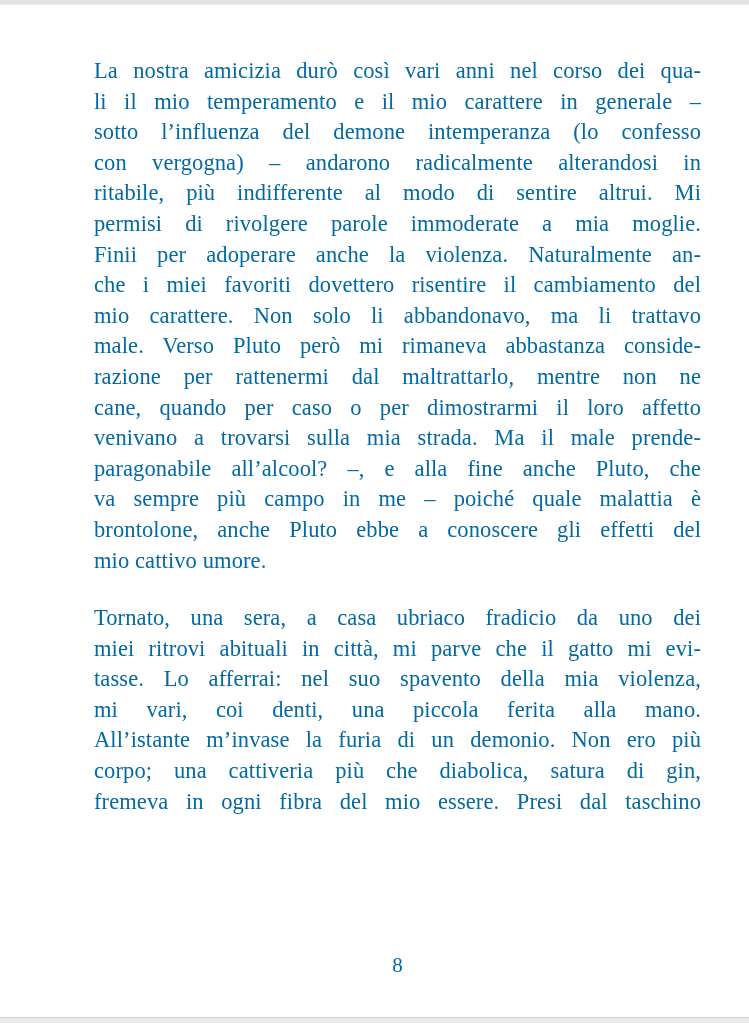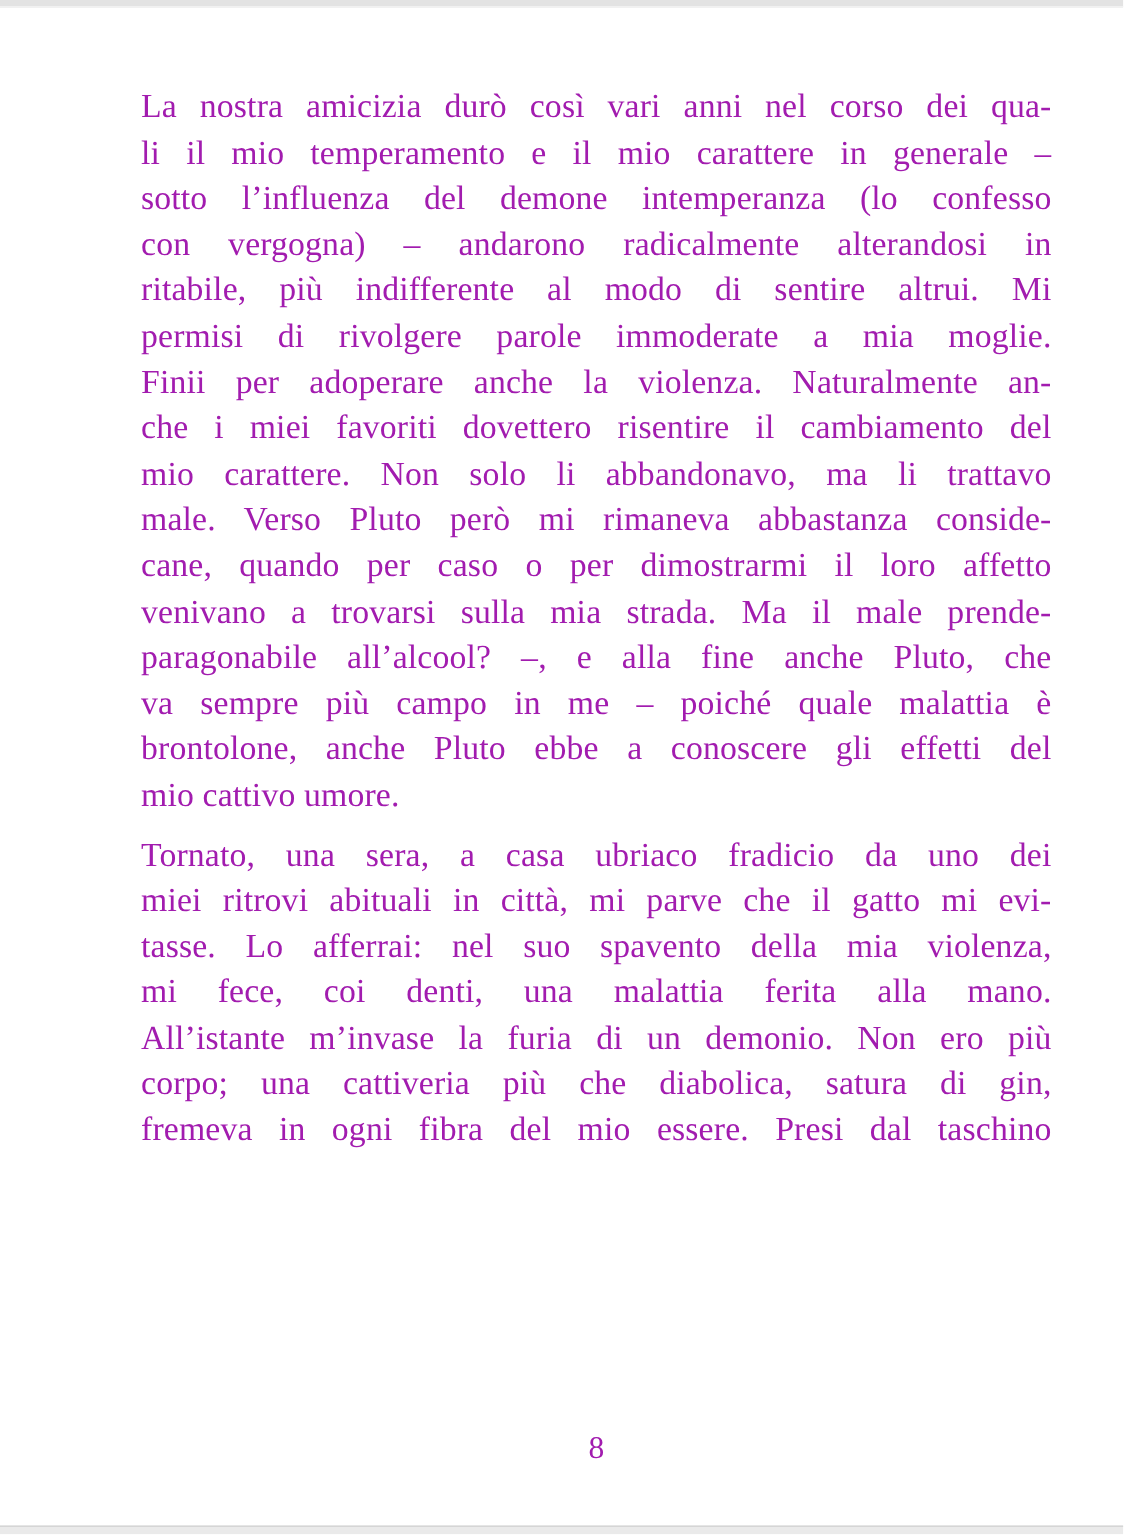--- a/index.html
+++ b/index.html
@@ -7,21 +7,21 @@
     padding: 0;
     background: #ffffff;
   }
   .page {
     position: relative;
     width: 749px;
     height: 1023px;
     background: #ffffff;
     overflow: hidden;
     font-family: "Liberation Serif", "DejaVu Serif", serif;
-    color: #a21caf;
+    color: #0369a1;
   }
   .edge-top {
     position: absolute;
     top: 0; left: 0; right: 0;
     height: 4px;
     background: #e3e3e3;
     border-bottom: 1px solid #f1f1f1;
   }
   .edge-bottom {
     position: absolute;
@@ -35,21 +35,21 @@
     left: 94px;
     top: 56px;
     width: 607px;
     font-size: 22.5px;
   }
   .para {
     margin: 0;
     padding: 0;
   }
   .para + .para {
-    margin-top: 9px;
+    margin-top: 27px;
   }
   .line {
     height: 30.6px;
     line-height: 30.6px;
     text-align: justify;
     text-align-last: justify;
     -moz-text-align-last: justify;
     overflow: hidden;
     letter-spacing: 0.1px;
   }
@@ -80,33 +80,34 @@
       <div class="line">La nostra amicizia durò così vari anni nel corso dei qua-</div>
       <div class="line">li il mio temperamento e il mio carattere in generale –</div>
       <div class="line">sotto l’influenza del demone intemperanza (lo confesso</div>
       <div class="line">con vergogna) – andarono radicalmente alterandosi in</div>
       <div class="line">ritabile, più indifferente al modo di sentire altrui. Mi</div>
       <div class="line">permisi di rivolgere parole immoderate a mia moglie.</div>
       <div class="line">Finii per adoperare anche la violenza. Naturalmente an-</div>
       <div class="line">che i miei favoriti dovettero risentire il cambiamento del</div>
       <div class="line">mio carattere. Non solo li abbandonavo, ma li trattavo</div>
       <div class="line">male. Verso Pluto però mi rimaneva abbastanza conside-</div>
+      <div class="line">razione per rattenermi dal maltrattarlo, mentre non ne</div>
       <div class="line">cane, quando per caso o per dimostrarmi il loro affetto</div>
       <div class="line">venivano a trovarsi sulla mia strada. Ma il male prende-</div>
       <div class="line">paragonabile all’alcool? –, e alla fine anche Pluto, che</div>
       <div class="line">va sempre più campo in me – poiché quale malattia è</div>
       <div class="line">brontolone, anche Pluto ebbe a conoscere gli effetti del</div>
       <div class="line para-end">mio cattivo umore.</div>
     </div>
 
     <div class="para">
       <div class="line">Tornato, una sera, a casa ubriaco fradicio da uno dei</div>
       <div class="line">miei ritrovi abituali in città, mi parve che il gatto mi evi-</div>
       <div class="line">tasse. Lo afferrai: nel suo spavento della mia violenza,</div>
-      <div class="line">mi fece, coi denti, una malattia ferita alla mano.</div>
+      <div class="line">mi vari, coi denti, una piccola ferita alla mano.</div>
       <div class="line">All’istante m’invase la furia di un demonio. Non ero più</div>
       <div class="line">corpo; una cattiveria più che diabolica, satura di gin,</div>
       <div class="line">fremeva in ogni fibra del mio essere. Presi dal taschino</div>
     </div>
 
   </div>
 
   <div class="page-number">8</div>
 
   <div class="edge-bottom"></div>

